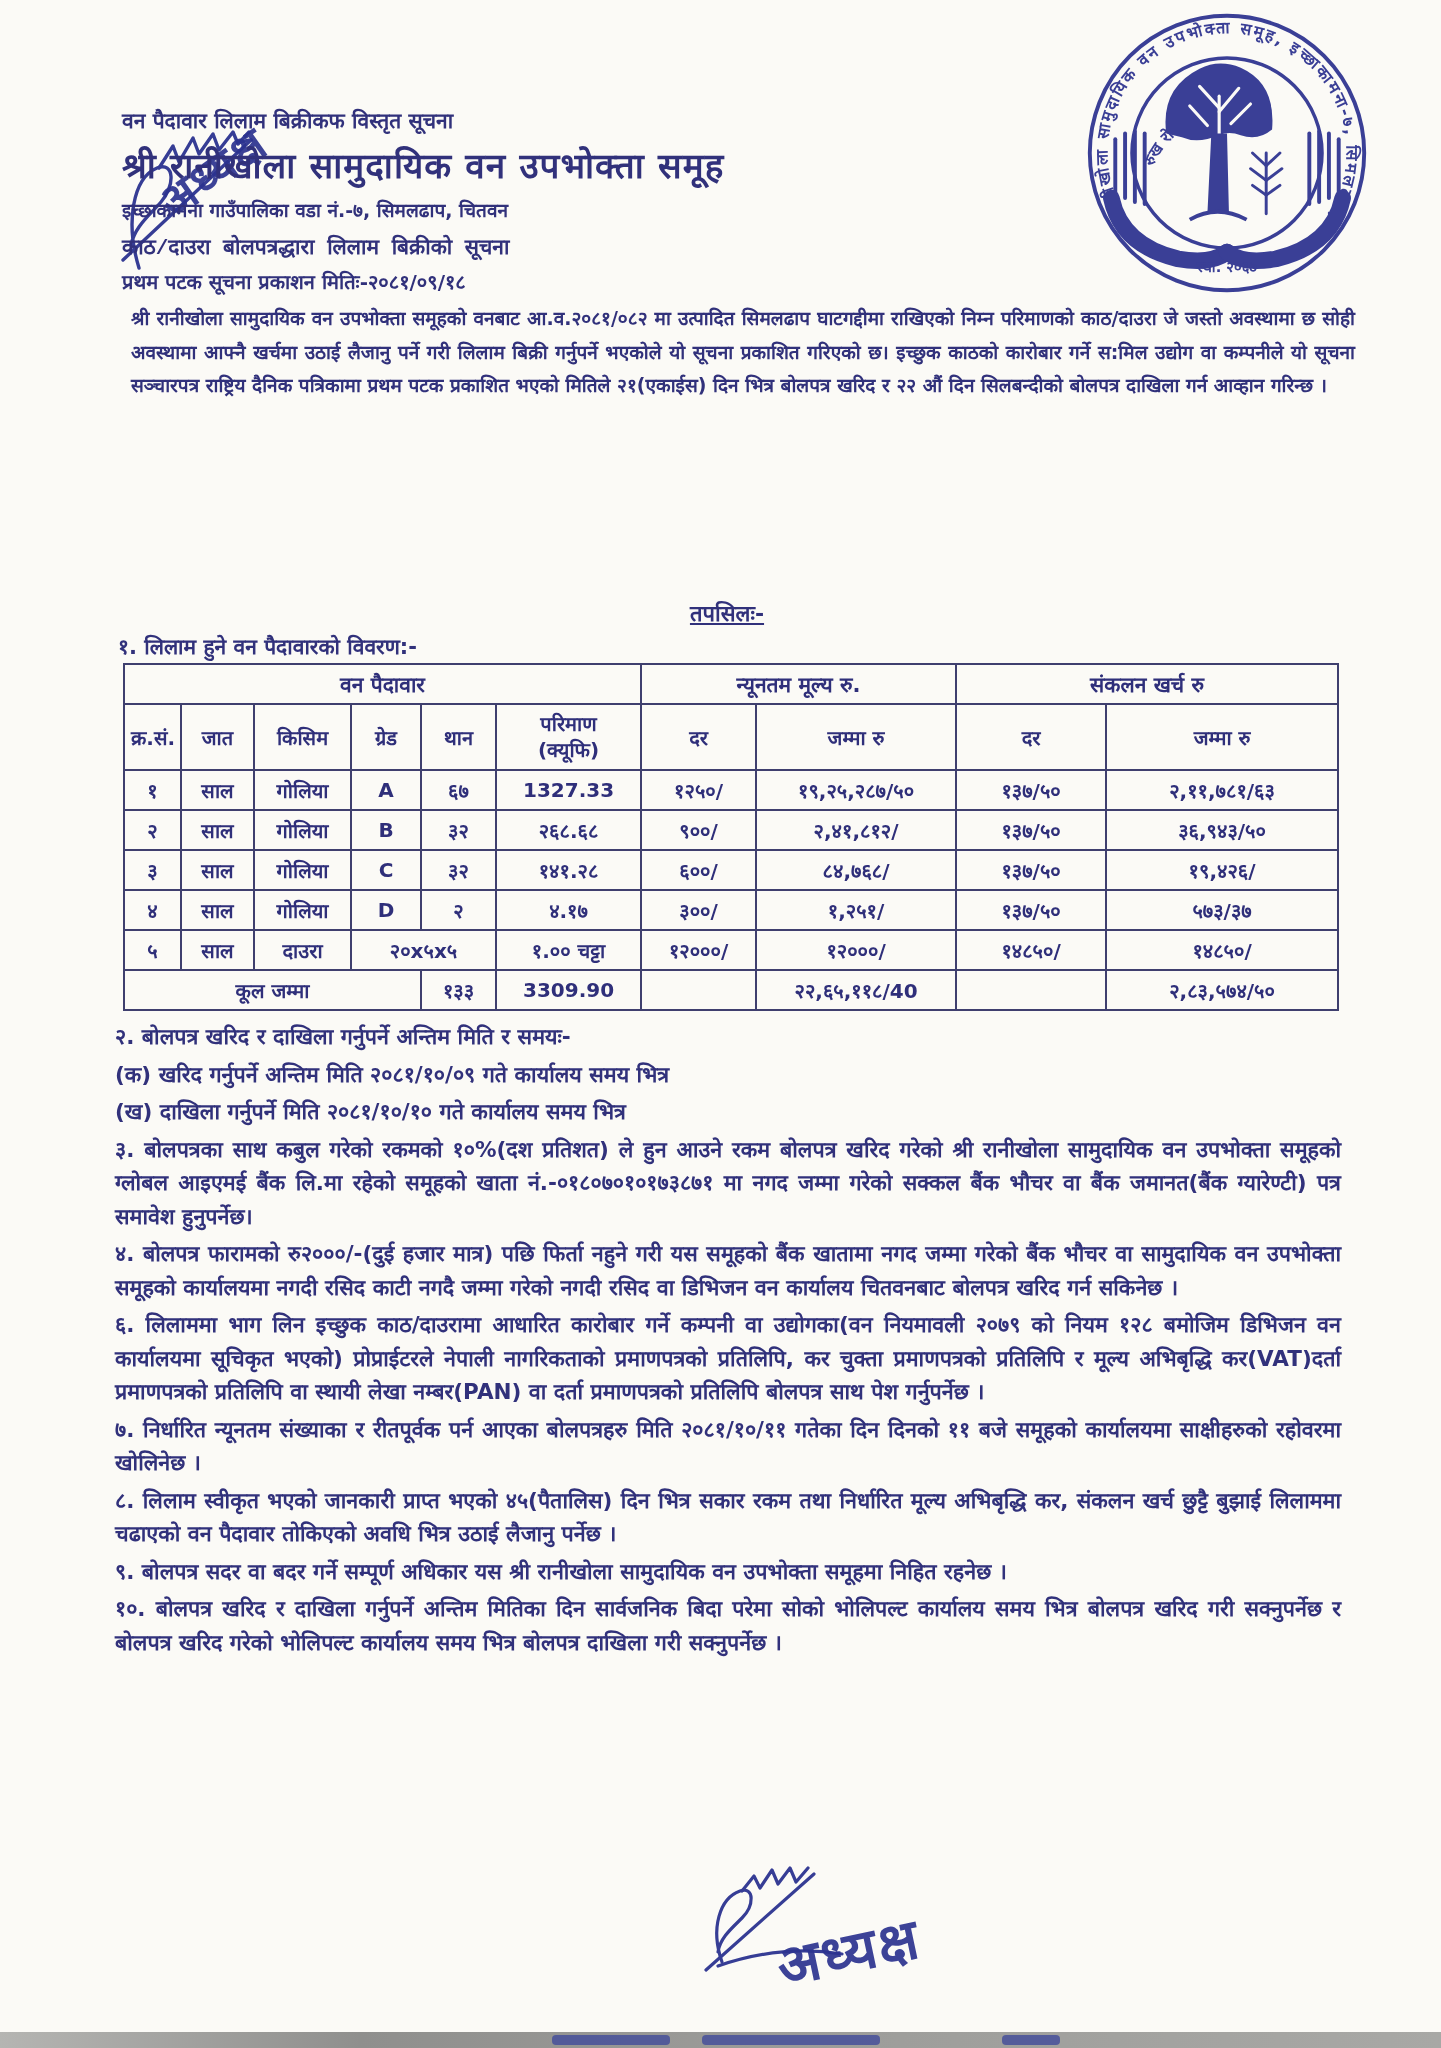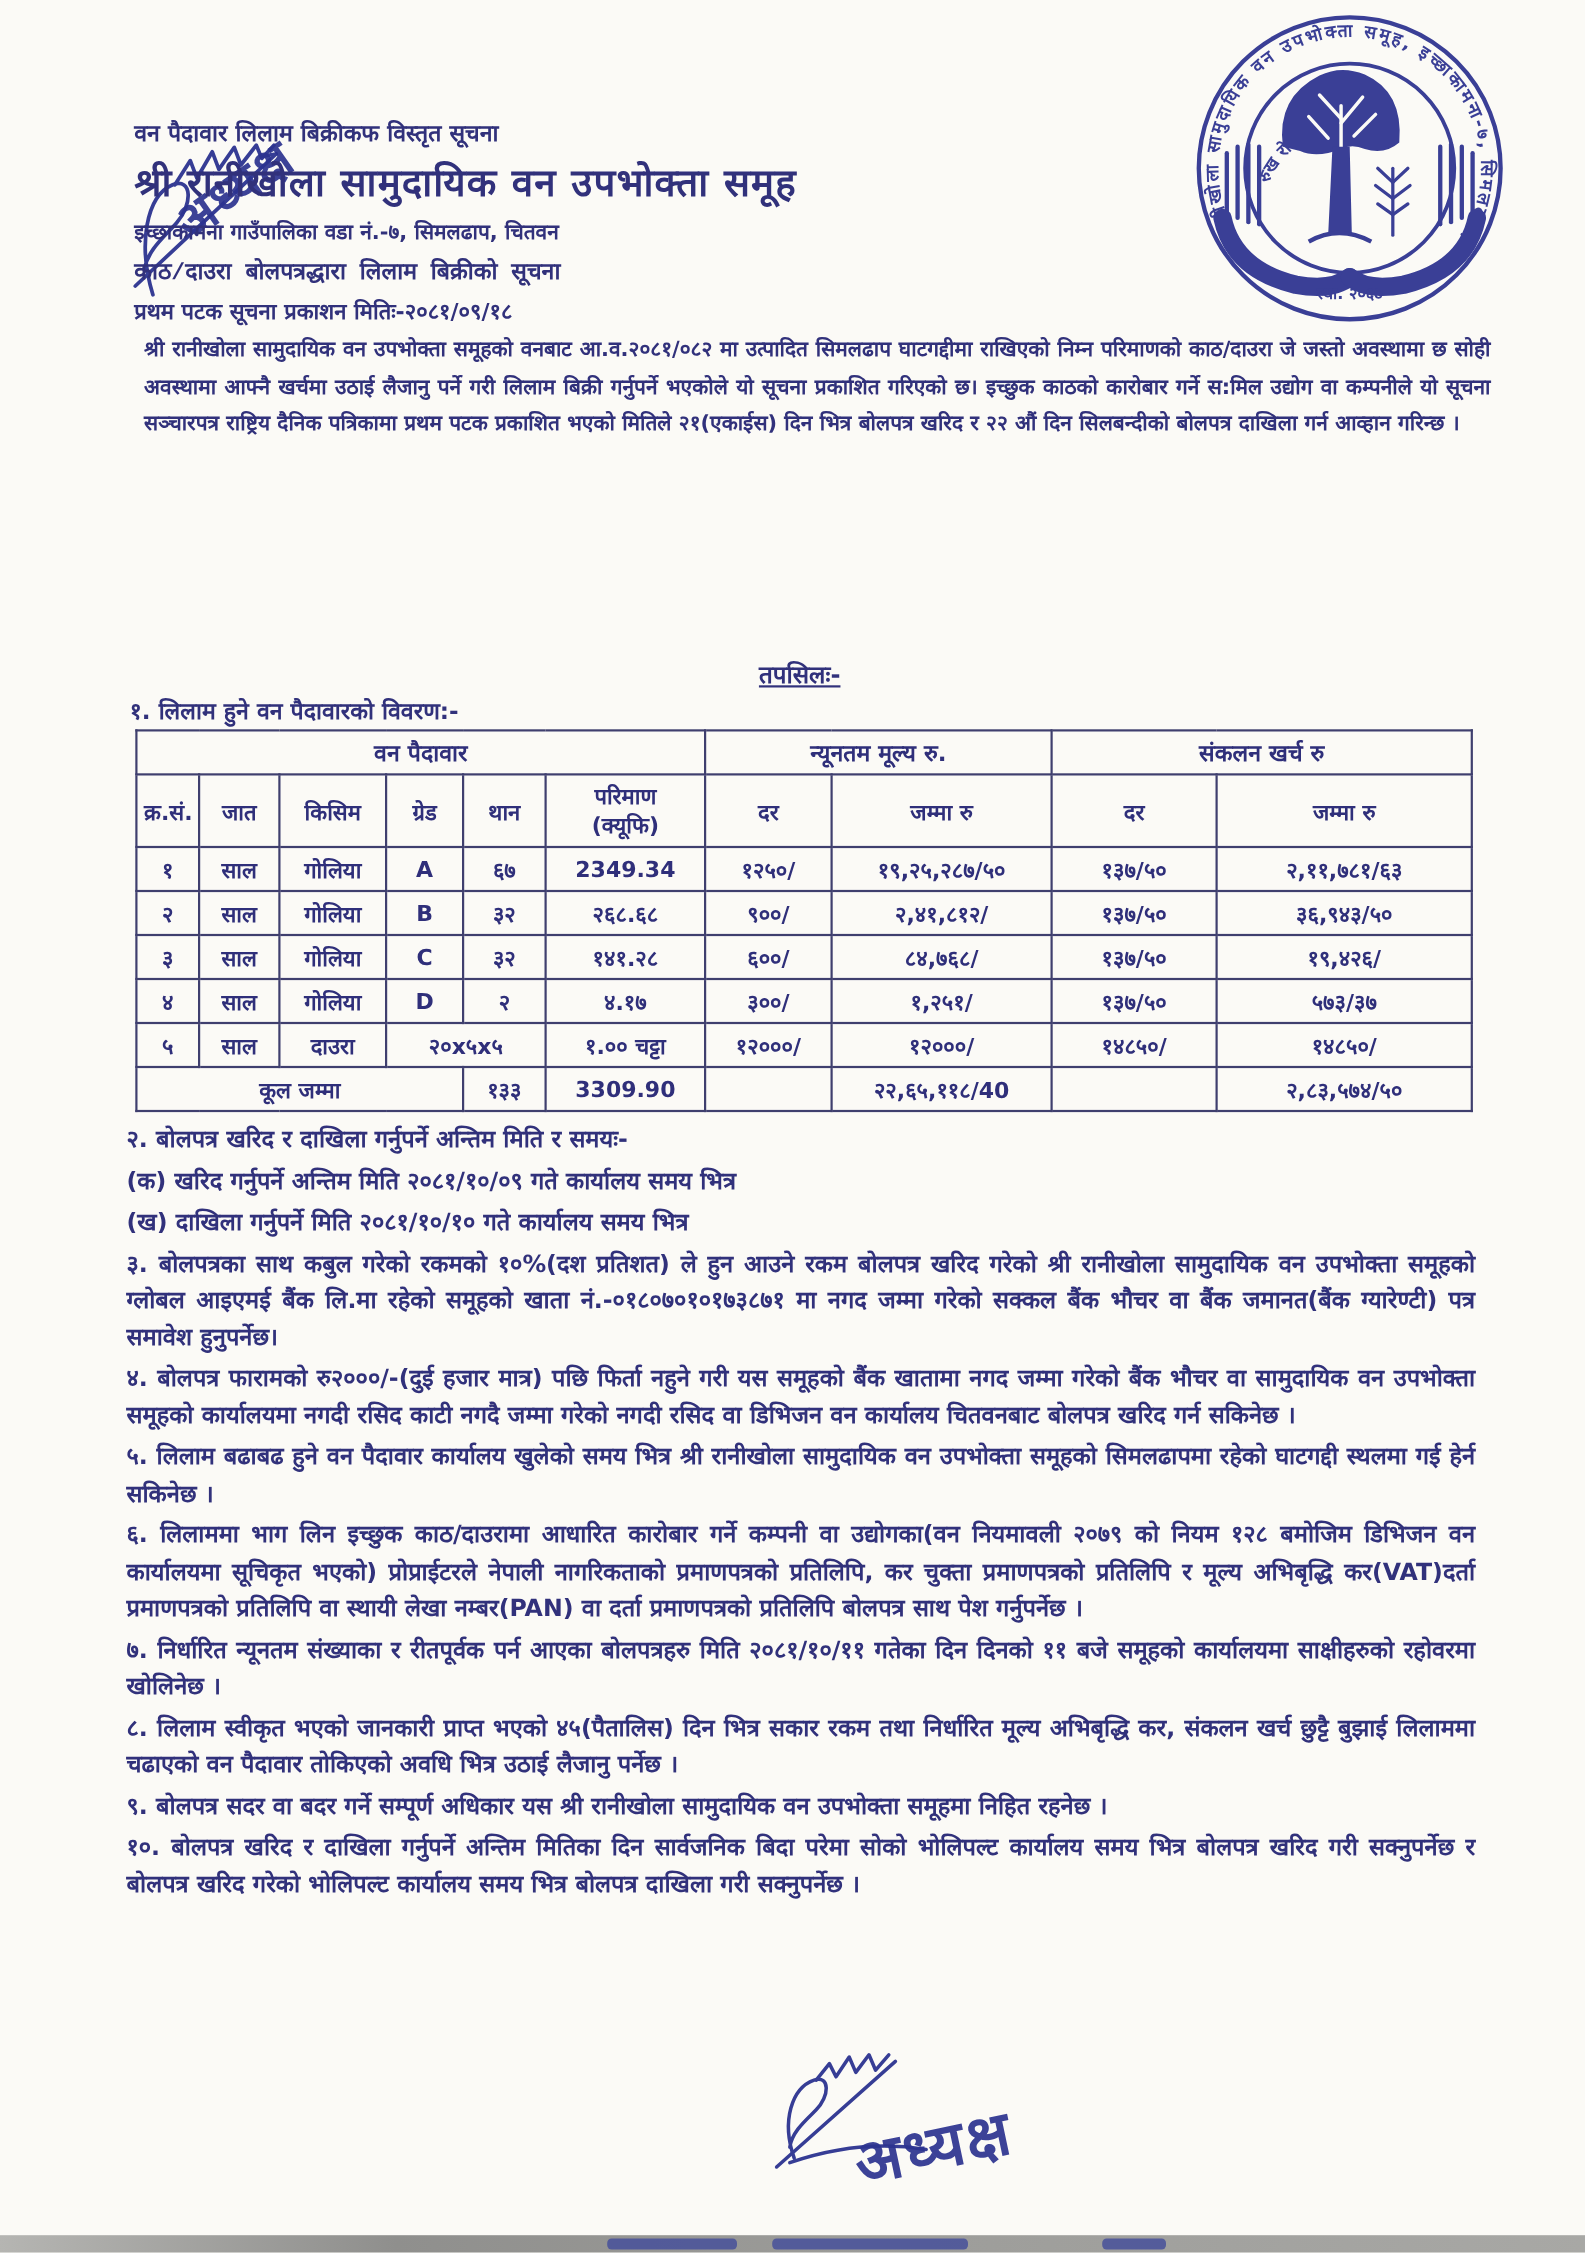--- a/index.html
+++ b/index.html
@@ -195,21 +195,21 @@
       <th>जम्मा रु</th>
       <th>दर</th>
       <th>जम्मा रु</th>
     </tr>
     <tr class="data">
       <td>१</td>
       <td>साल</td>
       <td>गोलिया</td>
       <td>A</td>
       <td>६७</td>
-      <td>2349.34</td>
+      <td>1327.33</td>
       <td>१२५०/</td>
       <td class="num-r">१९,२५,२८७/५०</td>
       <td>१३७/५०</td>
       <td class="num-r">२,११,७८१/६३</td>
     </tr>
     <tr class="data">
       <td>२</td>
       <td>साल</td>
       <td>गोलिया</td>
       <td>B</td>
@@ -266,21 +266,20 @@
     </tr>
   </tbody>
     </table>
 
   <div class="sections">
     <p class="short">२. बोलपत्र खरिद र दाखिला गर्नुपर्ने अन्तिम मिति र समयः-</p>
     <p class="short">(क) खरिद गर्नुपर्ने अन्तिम मिति २०८१/१०/०९ गते कार्यालय समय भित्र</p>
     <p class="short">(ख) दाखिला गर्नुपर्ने मिति २०८१/१०/१० गते कार्यालय समय भित्र</p>
     <p>३. बोलपत्रका साथ कबुल गरेको रकमको १०%(दश प्रतिशत) ले हुन आउने रकम बोलपत्र खरिद गरेको श्री रानीखोला सामुदायिक वन उपभोक्ता समूहको ग्लोबल आइएमई बैंक लि.मा रहेको समूहको खाता नं.-०१८०७०१०१७३८७१ मा नगद जम्मा गरेको सक्कल बैंक भौचर वा बैंक जमानत(बैंक ग्यारेण्टी) पत्र समावेश हुनुपर्नेछ।</p>
     <p>४. बोलपत्र फारामको रु२०००/-(दुई हजार मात्र) पछि फिर्ता नहुने गरी यस समूहको बैंक खातामा नगद जम्मा गरेको बैंक भौचर वा सामुदायिक वन उपभोक्ता समूहको कार्यालयमा नगदी रसिद काटी नगदै जम्मा गरेको नगदी रसिद वा डिभिजन वन कार्यालय चितवनबाट बोलपत्र खरिद गर्न सकिनेछ ।</p>
-    <p>५. लिलाम बढाबढ हुने वन पैदावार कार्यालय खुलेको समय भित्र श्री रानीखोला सामुदायिक वन उपभोक्ता समूहको सिमलढापमा रहेको घाटगद्दी स्थलमा गई हेर्न सकिनेछ ।</p>
     <p>६. लिलाममा भाग लिन इच्छुक काठ/दाउरामा आधारित कारोबार गर्ने कम्पनी वा उद्योगका(वन नियमावली २०७९ को नियम १२८ बमोजिम डिभिजन वन कार्यालयमा सूचिकृत भएको) प्रोप्राईटरले नेपाली नागरिकताको प्रमाणपत्रको प्रतिलिपि, कर चुक्ता प्रमाणपत्रको प्रतिलिपि र मूल्य अभिबृद्धि कर(VAT)दर्ता प्रमाणपत्रको प्रतिलिपि वा स्थायी लेखा नम्बर(PAN) वा दर्ता प्रमाणपत्रको प्रतिलिपि बोलपत्र साथ पेश गर्नुपर्नेछ ।</p>
     <p>७. निर्धारित न्यूनतम संख्याका र रीतपूर्वक पर्न आएका बोलपत्रहरु मिति २०८१/१०/११ गतेका दिन दिनको ११ बजे समूहको कार्यालयमा साक्षीहरुको रहोवरमा खोलिनेछ ।</p>
     <p>८. लिलाम स्वीकृत भएको जानकारी प्राप्त भएको ४५(पैतालिस) दिन भित्र सकार रकम तथा निर्धारित मूल्य अभिबृद्धि कर, संकलन खर्च छुट्टै बुझाई लिलाममा चढाएको वन पैदावार तोकिएको अवधि भित्र उठाई लैजानु पर्नेछ ।</p>
     <p class="short">९. बोलपत्र सदर वा बदर गर्ने सम्पूर्ण अधिकार यस श्री रानीखोला सामुदायिक वन उपभोक्ता समूहमा निहित रहनेछ ।</p>
     <p>१०. बोलपत्र खरिद र दाखिला गर्नुपर्ने अन्तिम मितिका दिन सार्वजनिक बिदा परेमा सोको भोलिपल्ट कार्यालय समय भित्र बोलपत्र खरिद गरी सक्नुपर्नेछ र बोलपत्र खरिद गरेको भोलिपल्ट कार्यालय समय भित्र बोलपत्र दाखिला गरी सक्नुपर्नेछ ।</p>
   </div>
 
   <div class="sig-bottom">
     <svg viewBox="0 0 220 120">
       <g fill="none" stroke="#2c3390" stroke-width="3.2" stroke-linecap="round" stroke-linejoin="round" opacity=".95">

